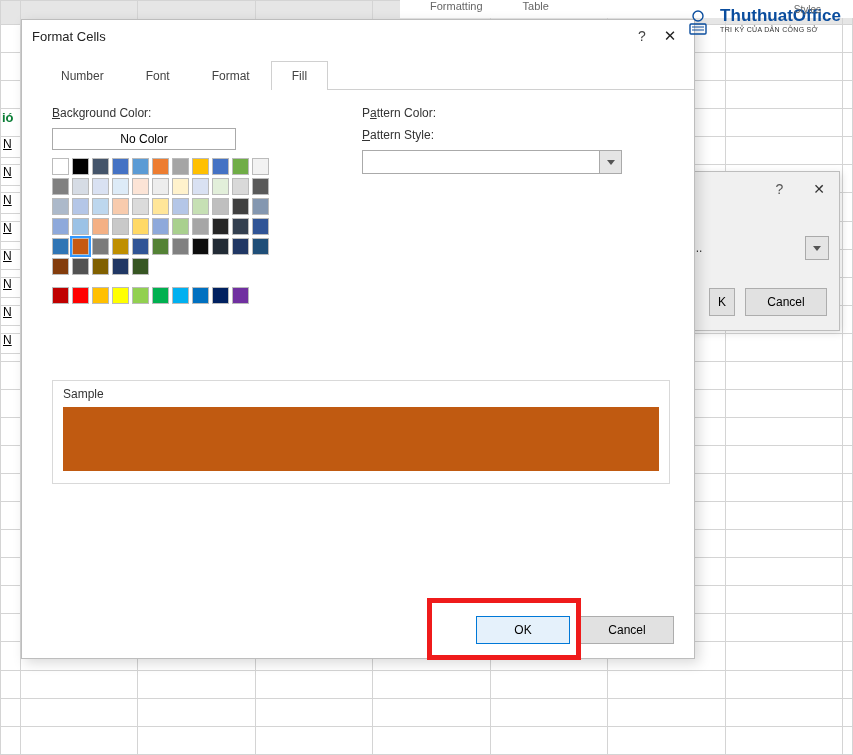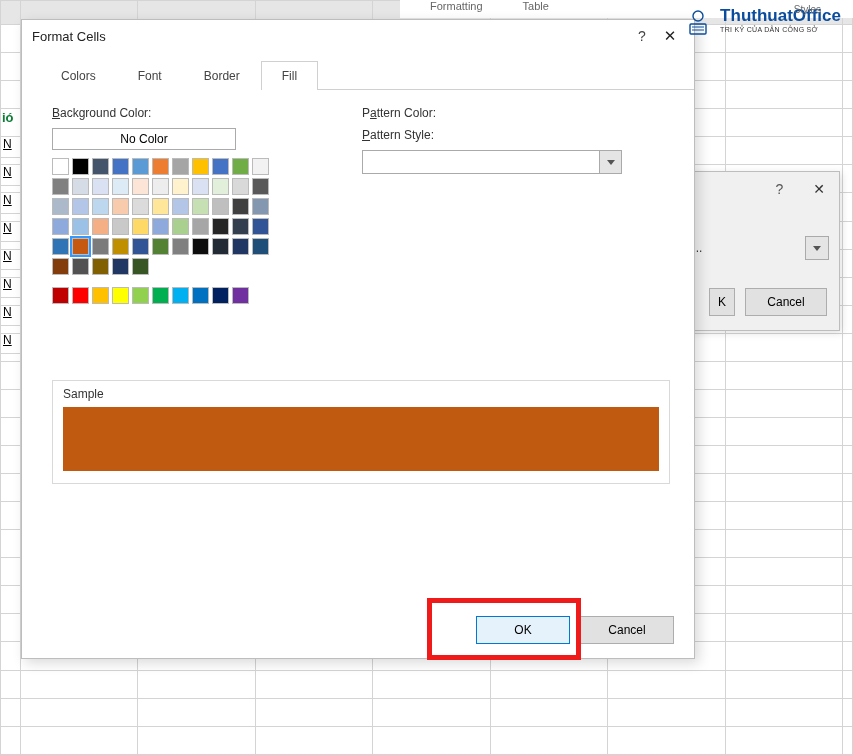--- a/index.html
+++ b/index.html
@@ -437,23 +437,23 @@
 </div>
 
 <div class="dialog">
   <div class="dialog-title">
     <span class="t">Format Cells</span>
     <span class="help">?</span>
     <span class="close">✕</span>
   </div>
 
   <div class="tabs">
-    <div class="tab">Colors</div>
+    <div class="tab">Number</div>
     <div class="tab">Font</div>
-    <div class="tab">Border</div>
+    <div class="tab">Format</div>
     <div class="tab active">Fill</div>
   </div>
 
   <div class="body">
     <div class="left">
       <div class="lbl"><span class="u">B</span>ackground <span title="Background Color:">Color:</span></div>
       <div class="nocolor">No Color</div>
       <div class="palette" id="palette">
           <div class="swatch" style="background: rgb(255, 255, 255);"></div>
           <div class="swatch" style="background: rgb(0, 0, 0);"></div>

